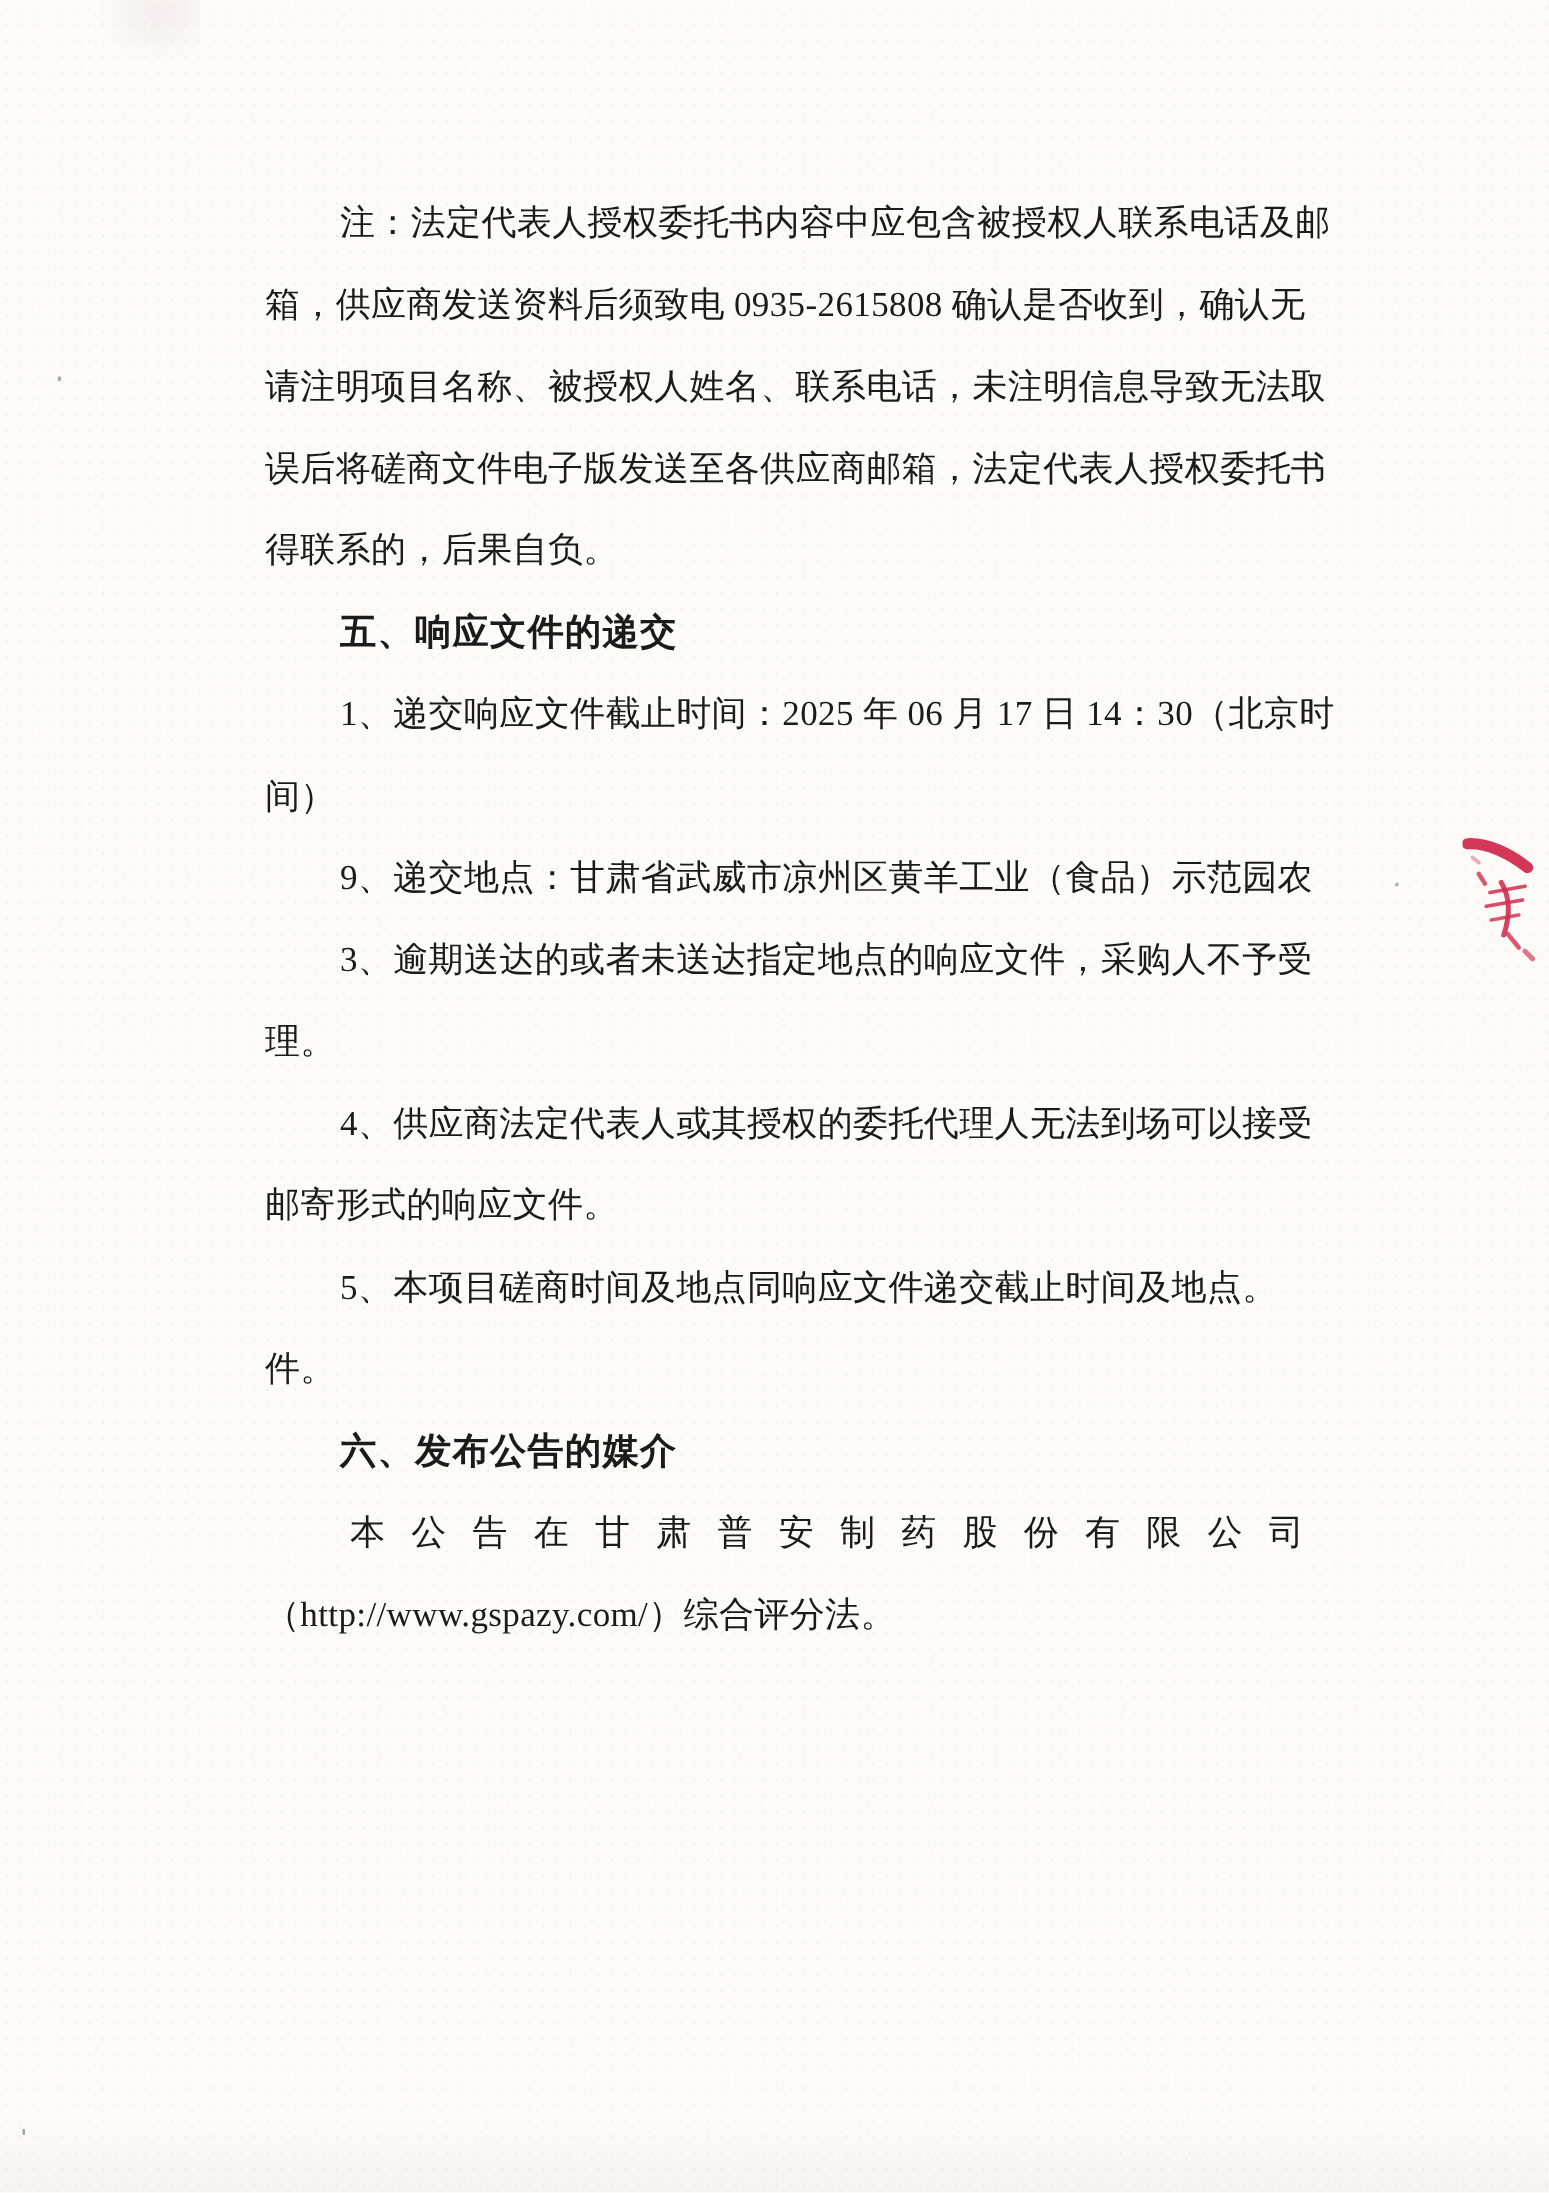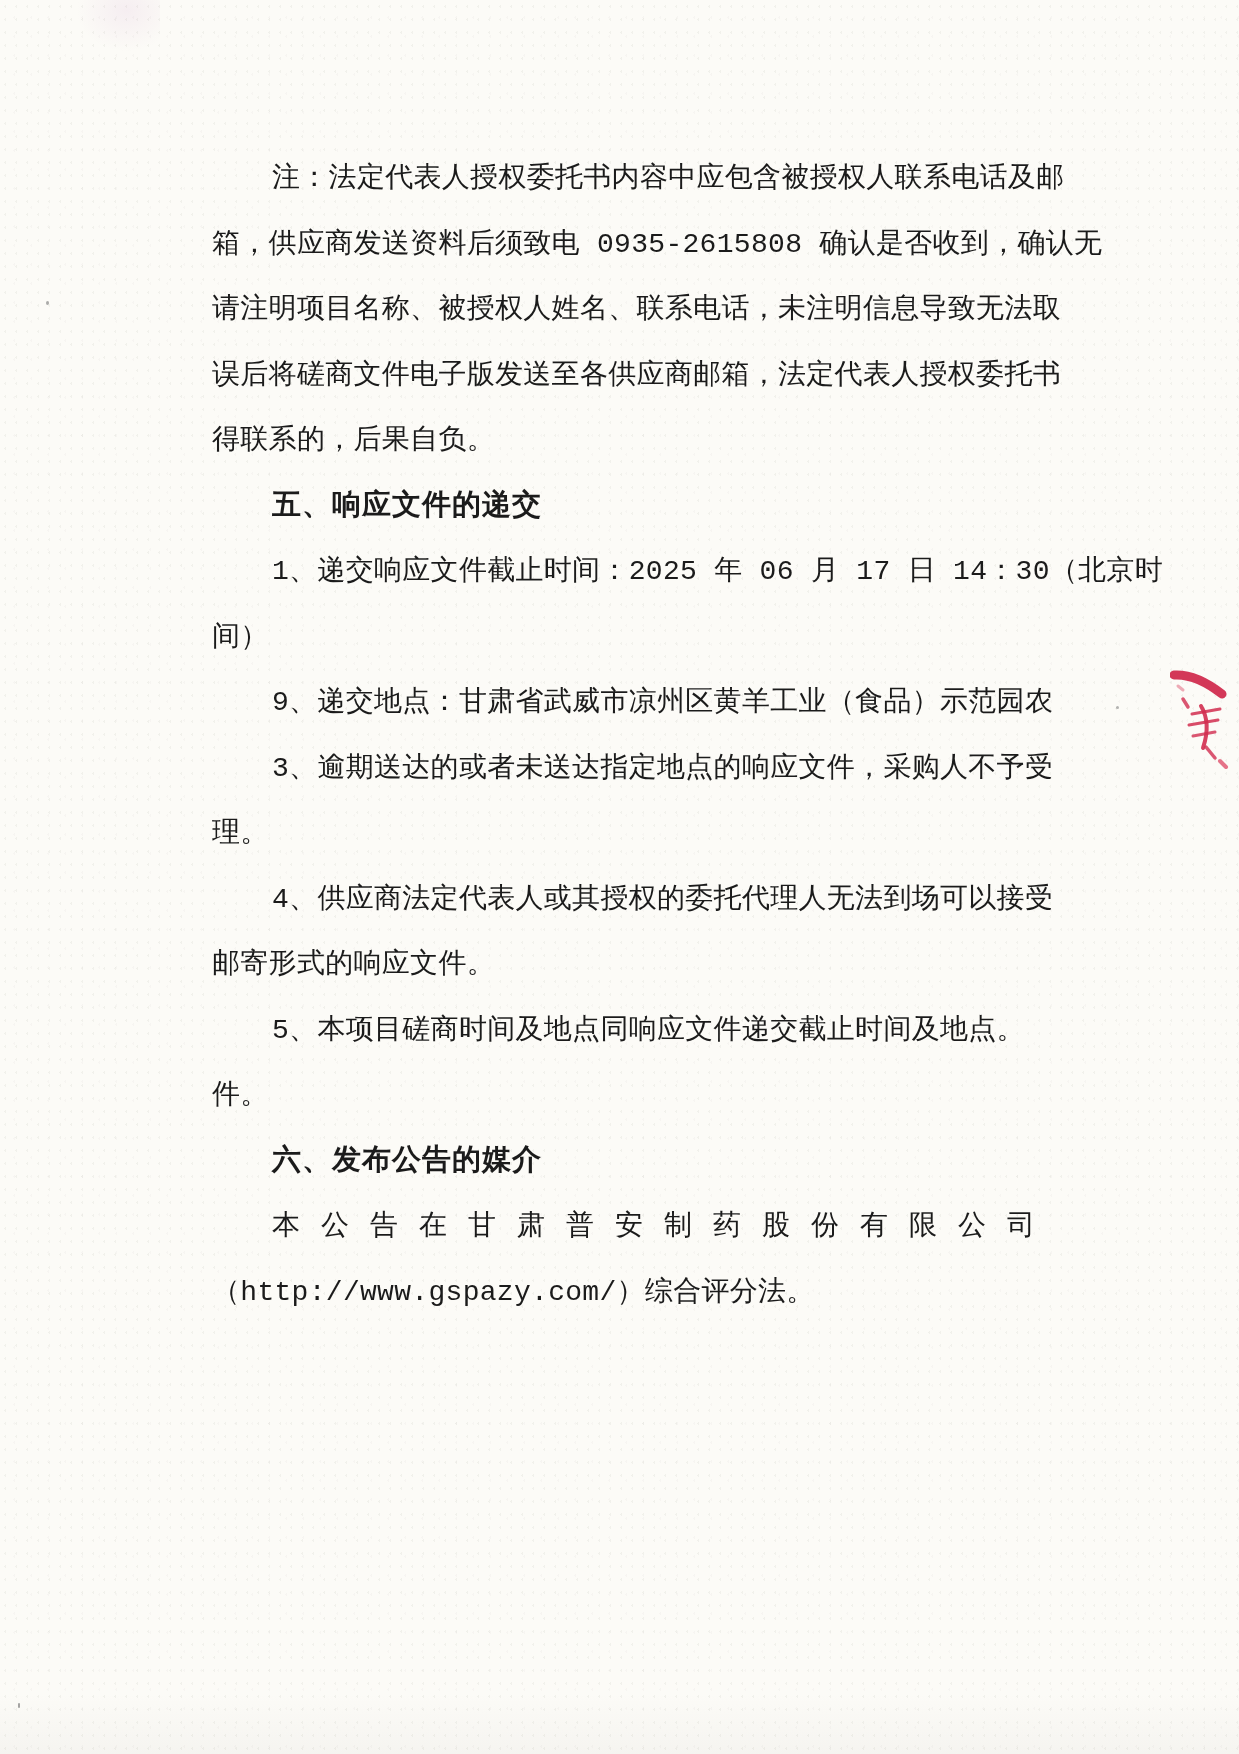--- a/index.html
+++ b/index.html
@@ -8,24 +8,24 @@
     background-color:#fcfbf7;
     background-image:
       radial-gradient(rgba(190,186,178,.16) 1px, transparent 1px),
       radial-gradient(rgba(205,200,192,.10) 1px, transparent 1px);
     background-size:11px 13px,17px 19px;
     background-position:0 0,6px 8px;
     font-family:"Liberation Serif","DejaVu Serif",serif;
     color:#1b1b1b;
   }
   .doc{position:absolute;left:212px;top:146px;width:860px;}
-  .ln{height:65.5px;line-height:65.5px;font-size:28px;white-space:nowrap;letter-spacing:.3px;font-family:Liberation Mono, monospace;}
+  .ln{height:65.5px;line-height:65.5px;font-size:28px;white-space:nowrap;letter-spacing:.3px;}
   .ind{padding-left:60px;}
-  .hd{font-family:Liberation Mono, monospace;font-weight:700;font-size:29px;letter-spacing:1px;}
-  .sp{letter-spacing:21px;}
+  .hd{font-family:Liberation Sans, sans-serif;font-weight:700;font-size:29px;letter-spacing:1px;}
+  .sp{letter-spacing:21px;text-align:center;}
   .smudge{position:absolute;left:76px;top:0;width:84px;height:52px;
     background:radial-gradient(ellipse at 60% 20%, rgba(186,120,186,.10), rgba(186,120,186,0) 70%);}
   .stamp{position:absolute;left:1170px;top:662px;width:69px;height:112px;}
   .speck{position:absolute;border-radius:50%;background:#6b6b6b;}
   .speck.s1{left:46px;top:301px;width:3px;height:4px;opacity:.55;}
   .speck.s2{left:1116px;top:706px;width:3px;height:3px;opacity:.5;}
   .speck.s3{left:18px;top:1703px;width:2px;height:5px;opacity:.6;border-radius:1px;}
   .vignette{position:absolute;left:0;bottom:0;width:100%;height:60px;
     background:linear-gradient(to bottom, rgba(0,0,0,0), rgba(120,118,110,.05));}
 </style>

